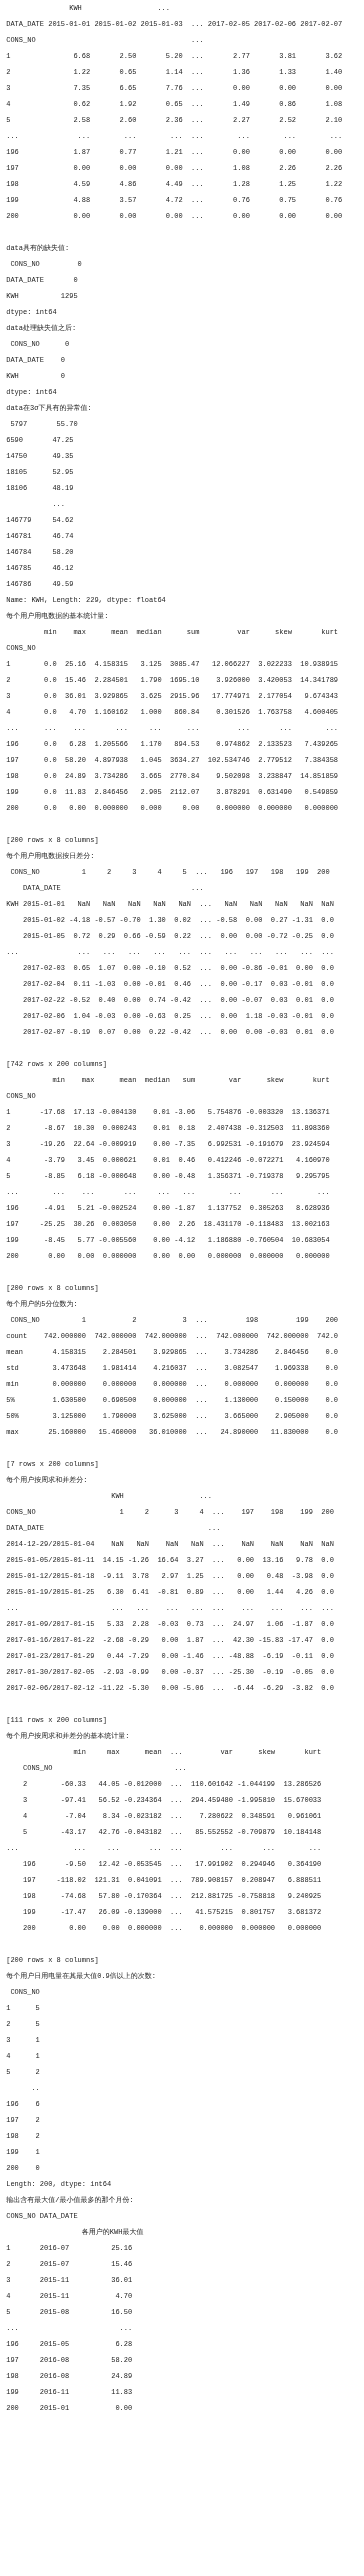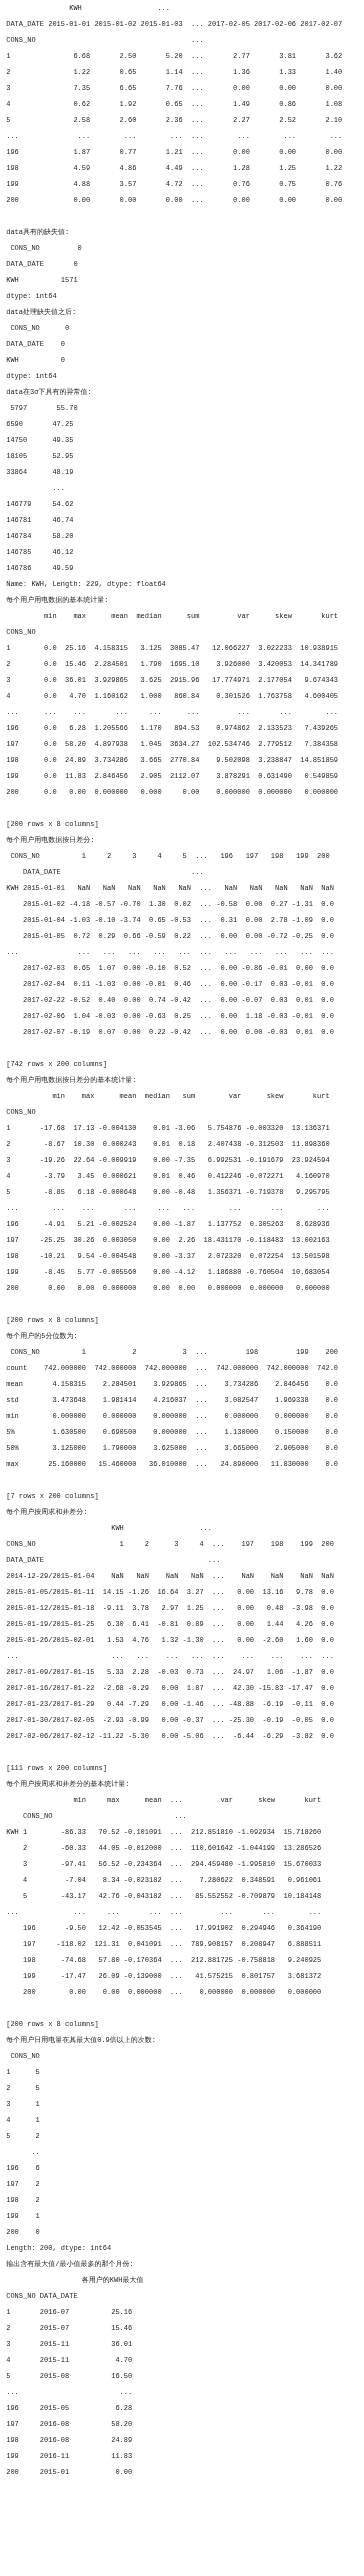--- a/index.html
+++ b/index.html
@@ -21,40 +21,41 @@
     <div class="line">               KWH                  ...</div>
     <div class="line">DATA_DATE 2015-01-01 2015-01-02 2015-01-03  ... 2017-02-05 2017-02-06 2017-02-07</div>
     <div class="line">CONS_NO                                     ...</div>
     <div class="line">1               6.68       2.50       5.20  ...       2.77       3.81       3.62</div>
     <div class="line">2               1.22       0.65       1.14  ...       1.36       1.33       1.40</div>
     <div class="line">3               7.35       6.65       7.76  ...       0.00       0.00       0.00</div>
     <div class="line">4               0.62       1.92       0.65  ...       1.49       0.86       1.08</div>
     <div class="line">5               2.58       2.60       2.36  ...       2.27       2.52       2.10</div>
     <div class="line">...              ...        ...        ...  ...        ...        ...        ...</div>
     <div class="line">196             1.87       0.77       1.21  ...       0.00       0.00       0.00</div>
+    <div class="line">197             0.00       0.00       0.00  ...       1.08       2.26       2.26</div>
     <div class="line">198             4.59       4.86       4.49  ...       1.28       1.25       1.22</div>
     <div class="line">199             4.88       3.57       4.72  ...       0.76       0.75       0.76</div>
     <div class="line">200             0.00       0.00       0.00  ...       0.00       0.00       0.00</div>
     <div class="line blank"></div>
     <div class="line">data具有的缺失值:</div>
     <div class="line"> CONS_NO         0</div>
     <div class="line">DATA_DATE       0</div>
-    <div class="line">KWH          1571</div>
+    <div class="line">KWH          1295</div>
     <div class="line">dtype: int64</div>
     <div class="line">data处理缺失值之后:</div>
     <div class="line"> CONS_NO      0</div>
     <div class="line">DATA_DATE    0</div>
     <div class="line">KWH          0</div>
     <div class="line">dtype: int64</div>
     <div class="line">data在3σ下具有的异常值:</div>
     <div class="line"> 5797       55.70</div>
     <div class="line">6590       47.25</div>
     <div class="line">14750      49.35</div>
     <div class="line">18105      52.95</div>
-    <div class="line">33864      48.19</div>
+    <div class="line">18106      48.19</div>
     <div class="line">           ...</div>
     <div class="line">146779     54.62</div>
     <div class="line">146781     46.74</div>
     <div class="line">146784     58.20</div>
     <div class="line">146785     46.12</div>
     <div class="line">146786     49.59</div>
     <div class="line">Name: KWH, Length: 229, dtype: float64</div>
     <div class="line">每个用户用电数据的基本统计量:</div>
     <div class="line">         min    max      mean  median      sum         var      skew       kurt</div>
     <div class="line">CONS_NO</div>
@@ -68,42 +69,39 @@
     <div class="line">198      0.0  24.89  3.734286   3.665  2770.84    9.502098  3.238847  14.851859</div>
     <div class="line">199      0.0  11.83  2.846456   2.905  2112.07    3.878291  0.631490   0.549859</div>
     <div class="line">200      0.0   0.00  0.000000   0.000     0.00    0.000000  0.000000   0.000000</div>
     <div class="line blank"></div>
     <div class="line">[200 rows x 8 columns]</div>
     <div class="line">每个用户用电数据按日差分:</div>
     <div class="line"> CONS_NO          1     2     3     4     5  ...   196   197   198   199  200</div>
     <div class="line">    DATA_DATE                               ...</div>
     <div class="line">KWH 2015-01-01   NaN   NaN   NaN   NaN   NaN  ...   NaN   NaN   NaN   NaN  NaN</div>
     <div class="line">    2015-01-02 -4.18 -0.57 -0.70  1.30  0.02  ... -0.58  0.00  0.27 -1.31  0.0</div>
-    <div class="line">    2015-01-04 -1.03 -0.10 -3.74  0.65 -0.53  ...  0.31  0.00  2.78 -1.09  0.0</div>
     <div class="line">    2015-01-05  0.72  0.29  0.66 -0.59  0.22  ...  0.00  0.00 -0.72 -0.25  0.0</div>
     <div class="line">...              ...   ...   ...   ...   ...  ...   ...   ...   ...   ...  ...</div>
     <div class="line">    2017-02-03  0.65  1.07  0.00 -0.10  0.52  ...  0.00 -0.86 -0.01  0.00  0.0</div>
     <div class="line">    2017-02-04  0.11 -1.03  0.00 -0.01  0.46  ...  0.00 -0.17  0.03 -0.01  0.0</div>
     <div class="line">    2017-02-22 -0.52  0.40  0.00  0.74 -0.42  ...  0.00 -0.07  0.03  0.01  0.0</div>
     <div class="line">    2017-02-06  1.04 -0.03  0.00 -0.63  0.25  ...  0.00  1.18 -0.03 -0.01  0.0</div>
     <div class="line">    2017-02-07 -0.19  0.07  0.00  0.22 -0.42  ...  0.00  0.00 -0.03  0.01  0.0</div>
     <div class="line blank"></div>
     <div class="line">[742 rows x 200 columns]</div>
-    <div class="line">每个用户用电数据按日差分的基本统计量:</div>
     <div class="line">           min    max      mean  median   sum        var      skew       kurt</div>
     <div class="line">CONS_NO</div>
     <div class="line">1       -17.68  17.13 -0.004130    0.01 -3.06   5.754876 -0.003320  13.136371</div>
     <div class="line">2        -8.67  10.30  0.000243    0.01  0.18   2.407438 -0.312503  11.898360</div>
     <div class="line">3       -19.26  22.64 -0.009919    0.00 -7.35   6.992531 -0.191679  23.924594</div>
     <div class="line">4        -3.79   3.45  0.000621    0.01  0.46   0.412246 -0.072271   4.160970</div>
     <div class="line">5        -8.85   6.18 -0.000648    0.00 -0.48   1.356371 -0.719378   9.295795</div>
     <div class="line">...        ...    ...       ...     ...   ...        ...       ...        ...</div>
     <div class="line">196      -4.91   5.21 -0.002524    0.00 -1.87   1.137752  0.305263   8.628936</div>
     <div class="line">197     -25.25  30.26  0.003050    0.00  2.26  18.431170 -0.118483  13.002163</div>
-    <div class="line">198     -10.21   9.54 -0.004548    0.00 -3.37   2.072320  0.072254  13.501598</div>
     <div class="line">199      -8.45   5.77 -0.005560    0.00 -4.12   1.186880 -0.760504  10.683054</div>
     <div class="line">200       0.00   0.00  0.000000    0.00  0.00   0.000000  0.000000   0.000000</div>
     <div class="line blank"></div>
     <div class="line">[200 rows x 8 columns]</div>
     <div class="line">每个用户的5分位数为:</div>
     <div class="line"> CONS_NO          1           2           3  ...         198         199    200</div>
     <div class="line">count    742.000000  742.000000  742.000000  ...  742.000000  742.000000  742.0</div>
     <div class="line">mean       4.158315    2.284501    3.929865  ...    3.734286    2.846456    0.0</div>
     <div class="line">std        3.473648    1.981414    4.216037  ...    3.082547    1.969338    0.0</div>
     <div class="line">min        0.000000    0.000000    0.000000  ...    0.000000    0.000000    0.0</div>
@@ -113,33 +111,31 @@
     <div class="line blank"></div>
     <div class="line">[7 rows x 200 columns]</div>
     <div class="line">每个用户按周求和并差分:</div>
     <div class="line">                         KWH                  ...</div>
     <div class="line">CONS_NO                    1     2      3     4  ...    197    198    199  200</div>
     <div class="line">DATA_DATE                                       ...</div>
     <div class="line">2014-12-29/2015-01-04    NaN   NaN    NaN   NaN  ...    NaN    NaN    NaN  NaN</div>
     <div class="line">2015-01-05/2015-01-11  14.15 -1.26  16.64  3.27  ...   0.00  13.16   9.78  0.0</div>
     <div class="line">2015-01-12/2015-01-18  -9.11  3.78   2.97  1.25  ...   0.00   0.48  -3.98  0.0</div>
     <div class="line">2015-01-19/2015-01-25   6.30  6.41  -0.81  0.89  ...   0.00   1.44   4.26  0.0</div>
-    <div class="line">2015-01-26/2015-02-01   1.53  4.76   1.32 -1.30  ...   0.00  -2.60   1.60  0.0</div>
     <div class="line">...                      ...   ...    ...   ...  ...    ...    ...    ...  ...</div>
     <div class="line">2017-01-09/2017-01-15   5.33  2.28  -0.03  0.73  ...  24.97   1.06  -1.87  0.0</div>
     <div class="line">2017-01-16/2017-01-22  -2.68 -0.29   0.00  1.87  ...  42.30 -15.83 -17.47  0.0</div>
     <div class="line">2017-01-23/2017-01-29   0.44 -7.29   0.00 -1.46  ... -48.88  -6.19  -0.11  0.0</div>
     <div class="line">2017-01-30/2017-02-05  -2.93 -0.99   0.00 -0.37  ... -25.30  -0.19  -0.05  0.0</div>
     <div class="line">2017-02-06/2017-02-12 -11.22 -5.30   0.00 -5.06  ...  -6.44  -6.29  -3.82  0.0</div>
     <div class="line blank"></div>
     <div class="line">[111 rows x 200 columns]</div>
     <div class="line">每个用户按周求和并差分的基本统计量:</div>
     <div class="line">                min     max      mean  ...         var      skew       kurt</div>
     <div class="line">    CONS_NO                             ...</div>
-    <div class="line">KWH 1        -86.33   70.52 -0.101091  ...  212.851810 -1.092934  15.718260</div>
     <div class="line">    2        -60.33   44.05 -0.012000  ...  110.601642 -1.044199  13.286526</div>
     <div class="line">    3        -97.41   56.52 -0.234364  ...  294.459480 -1.995810  15.670033</div>
     <div class="line">    4         -7.04    8.34 -0.023182  ...    7.280622  0.348591   0.961061</div>
     <div class="line">    5        -43.17   42.76 -0.043182  ...   85.552552 -0.709879  10.184148</div>
     <div class="line">...             ...     ...       ...  ...         ...       ...        ...</div>
     <div class="line">    196       -9.50   12.42 -0.053545  ...   17.991902  0.294946   0.364190</div>
     <div class="line">    197     -118.02  121.31  0.041091  ...  789.908157  0.208947   6.888511</div>
     <div class="line">    198      -74.68   57.80 -0.170364  ...  212.881725 -0.758818   9.240925</div>
     <div class="line">    199      -17.47   26.09 -0.139000  ...   41.575215  0.801757   3.681372</div>
     <div class="line">    200        0.00    0.00  0.000000  ...    0.000000  0.000000   0.000000</div>
@@ -153,22 +149,22 @@
     <div class="line">4      1</div>
     <div class="line">5      2</div>
     <div class="line">      ..</div>
     <div class="line">196    6</div>
     <div class="line">197    2</div>
     <div class="line">198    2</div>
     <div class="line">199    1</div>
     <div class="line">200    0</div>
     <div class="line">Length: 200, dtype: int64</div>
     <div class="line">输出含有最大值/最小值最多的那个月份:</div>
+    <div class="line">CONS_NO DATA_DATE</div>
     <div class="line">                  各用户的KWH最大值</div>
-    <div class="line">CONS_NO DATA_DATE</div>
     <div class="line">1       2016-07          25.16</div>
     <div class="line">2       2015-07          15.46</div>
     <div class="line">3       2015-11          36.01</div>
     <div class="line">4       2015-11           4.70</div>
     <div class="line">5       2015-08          16.50</div>
     <div class="line">...                        ...</div>
     <div class="line">196     2015-05           6.28</div>
     <div class="line">197     2016-08          58.20</div>
     <div class="line">198     2016-08          24.89</div>
     <div class="line">199     2016-11          11.83</div>

